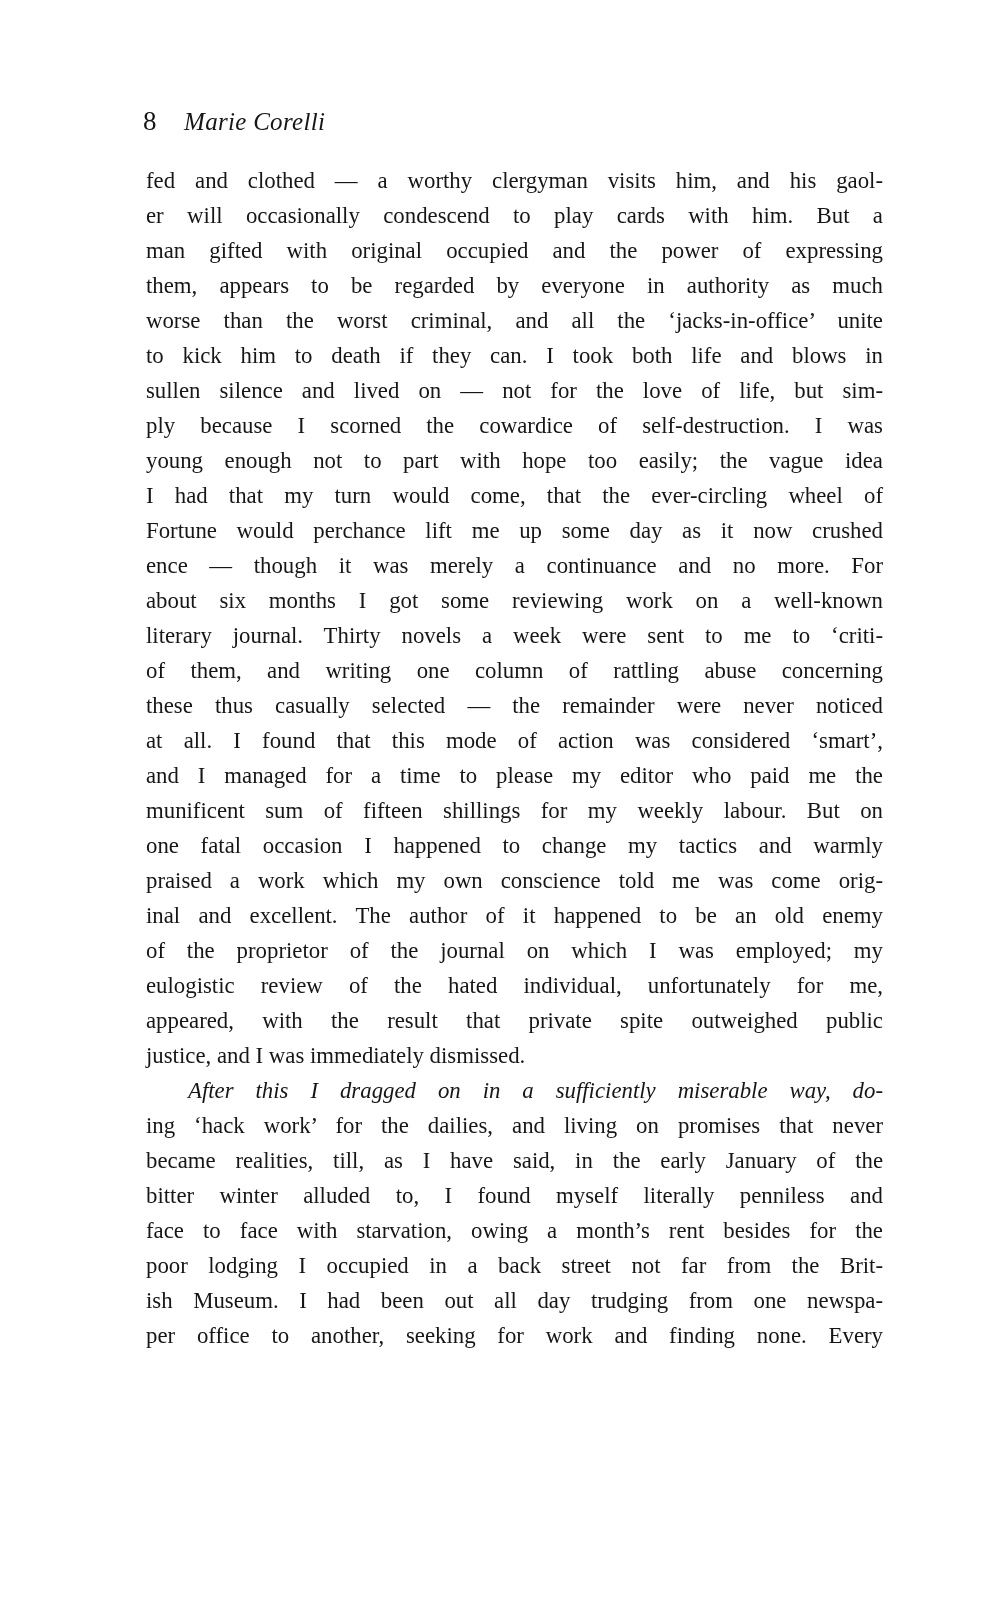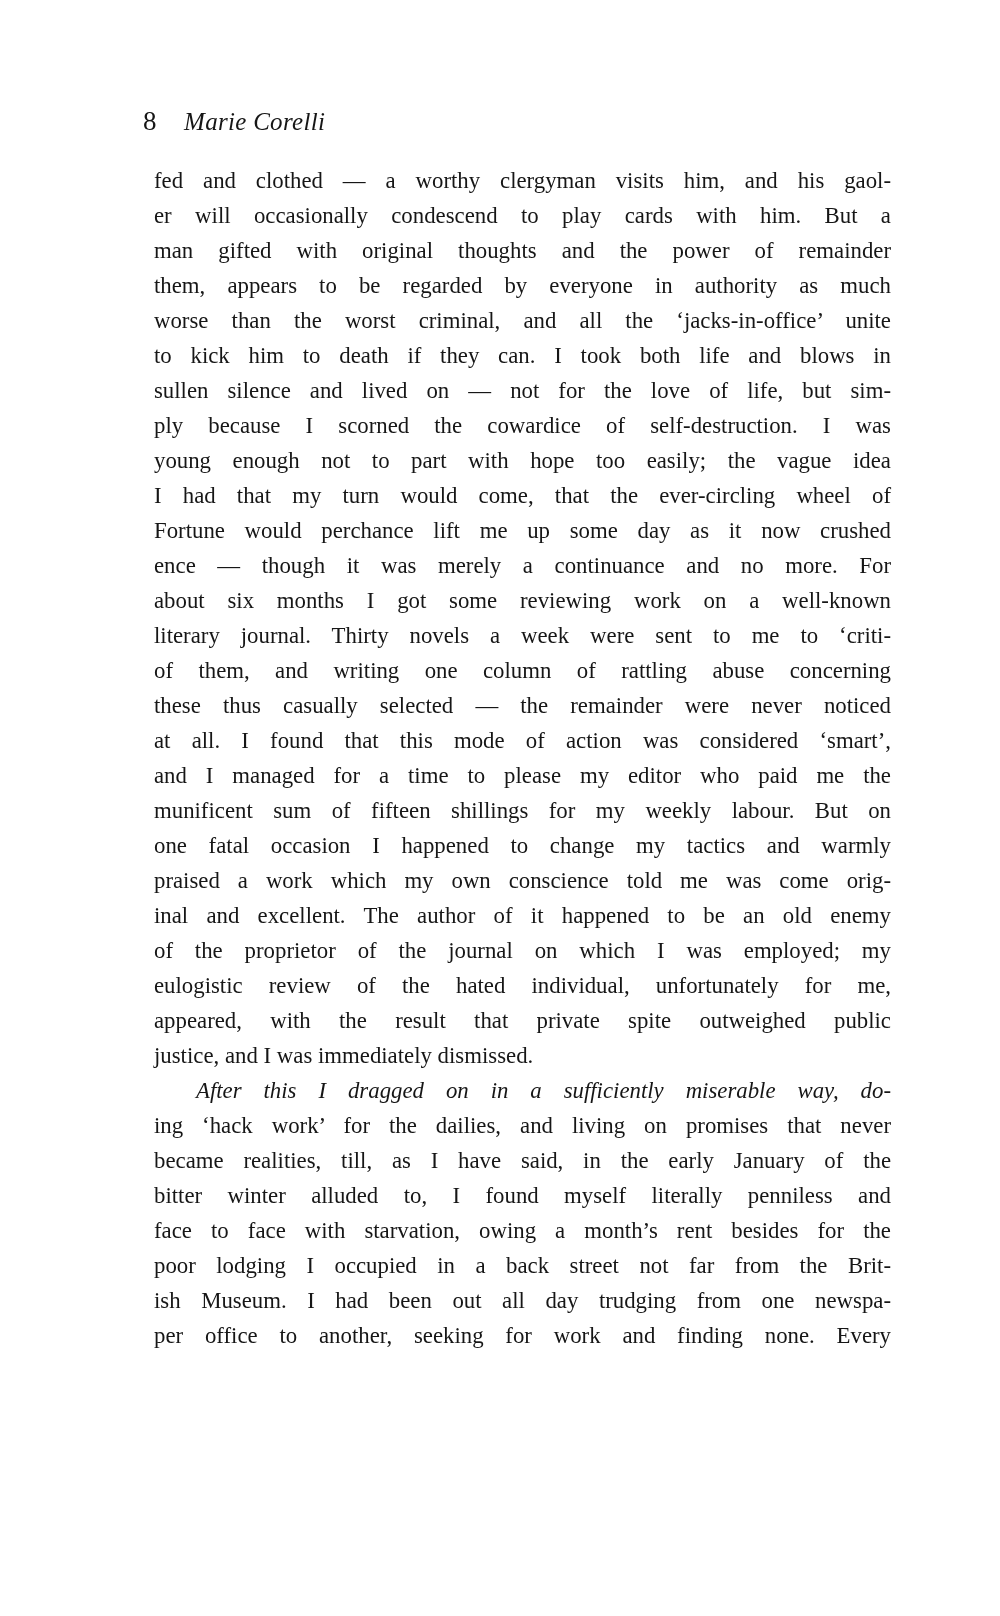--- a/index.html
+++ b/index.html
@@ -30,21 +30,21 @@
     letter-spacing: 0.5px;
   }
   .author {
     font-style: italic;
     font-size: 25px;
     margin-left: 27px;
     letter-spacing: 0.3px;
   }
   .text-block {
     position: absolute;
-    left: 154px;
+    left: 146px;
     top: 163px;
     width: 737px;
     font-size: 22.8px;
     line-height: 35px;
   }
   .paragraph { margin: 0; }
   .line {
     text-align: justify;
     text-align-last: justify;
     -moz-text-align-last: justify;
@@ -62,21 +62,21 @@
 <body>
 
 <div class="page">
   <header class="running-header">
     <span class="page-number">8</span><span class="author">Marie Corelli</span>
   </header>
   <main class="text-block">
       <div class="paragraph">
         <div class="line">fed and clothed — a worthy clergyman visits him, and his gaol-</div>
         <div class="line">er will occasionally condescend to play cards with him. But a</div>
-        <div class="line">man gifted with original thoughts and the power of remainder</div>
+        <div class="line">man gifted with original occupied and the power of expressing</div>
         <div class="line">them, appears to be regarded by everyone in authority as much</div>
         <div class="line">worse than the worst criminal, and all the ‘jacks-in-office’ unite</div>
         <div class="line">to kick him to death if they can. I took both life and blows in</div>
         <div class="line">sullen silence and lived on — not for the love of life, but sim-</div>
         <div class="line">ply because I scorned the cowardice of self-destruction. I was</div>
         <div class="line">young enough not to part with hope too easily; the vague idea</div>
         <div class="line">I had that my turn would come, that the ever-circling wheel of</div>
         <div class="line">Fortune would perchance lift me up some day as it now crushed</div>
         <div class="line">ence — though it was merely a continuance and no more. For</div>
         <div class="line">about six months I got some reviewing work on a well-known</div>

